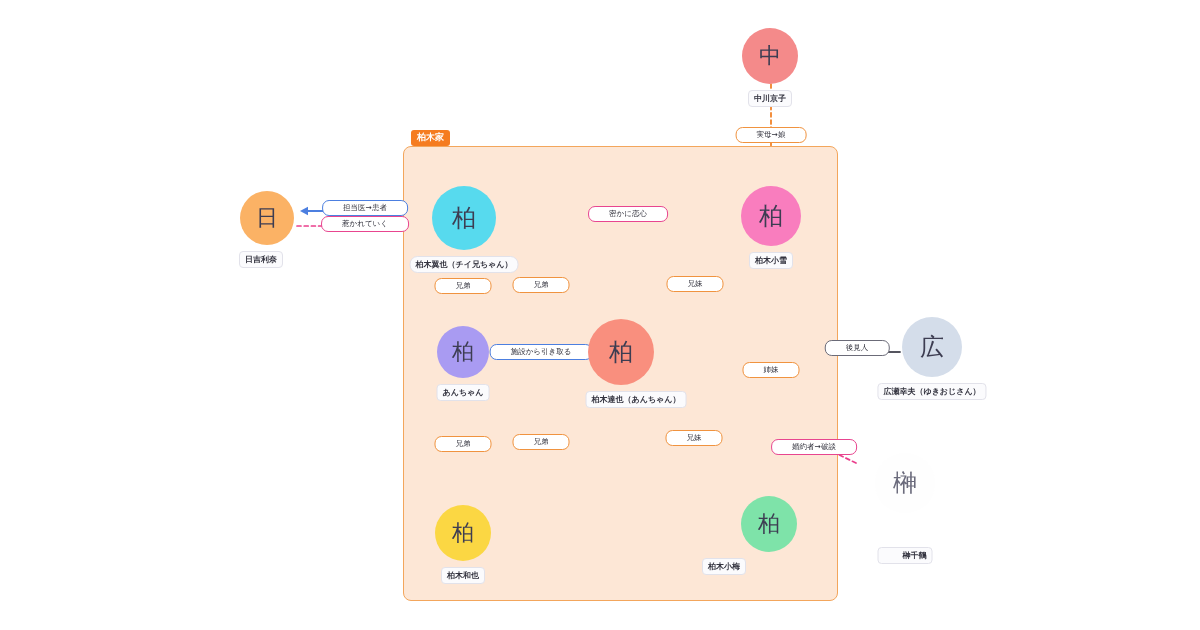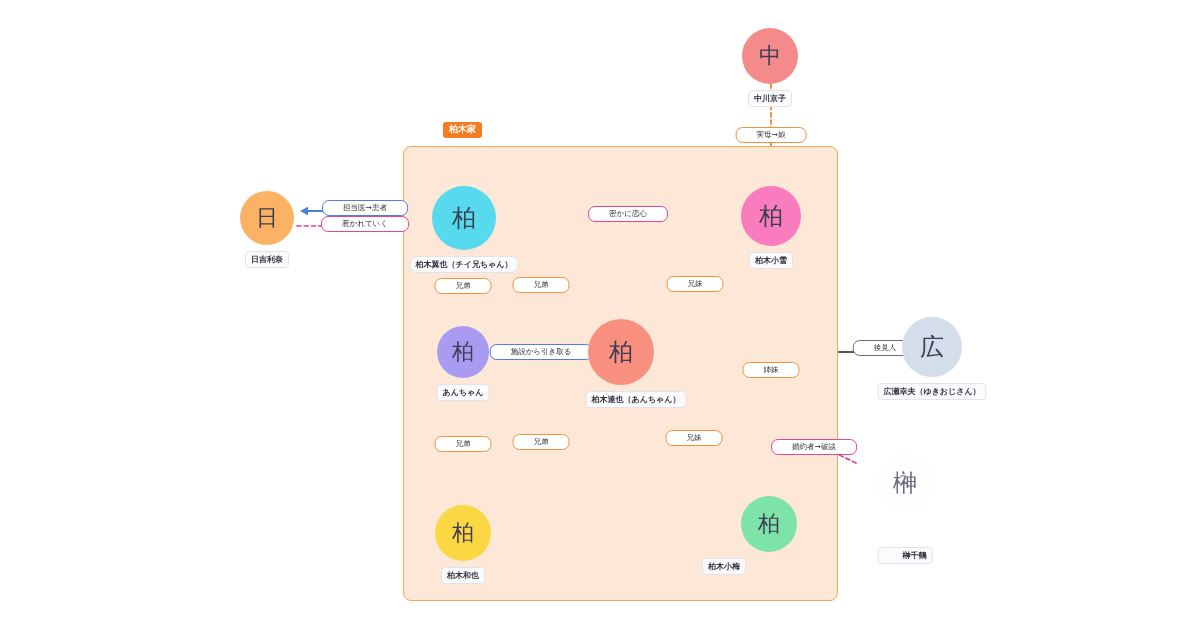--- a/index.html
+++ b/index.html
@@ -76,49 +76,49 @@
       <polygon points="744.8670491579344,495.95359767003185 736.4957886057941,492.60283704471425 742.802439075668,487.1761843148227" fill="#F07C1E"></polygon>
       <line x1="585" y1="352" x2="498.4" y2="352" stroke="#4C7FE0" stroke-width="1.9" stroke-linecap="round"></line>
       <polygon points="492,352 500,347.84 500,356.16" fill="#4C7FE0"></polygon>
       <line x1="900" y1="352" x2="658.4" y2="352" stroke="#55555f" stroke-width="1.9" stroke-linecap="round"></line>
       <polygon points="652,352 660,347.84 660,356.16" fill="#55555f"></polygon>
       <line x1="856" y1="463" x2="662.7643123655957" y2="369.7807738045085" stroke="#EA3F8C" stroke-width="1.7" stroke-linecap="round" stroke-dasharray="4,3.2"></line>
       <polygon points="657,367 666.012893429925,366.7291642179984 662.3978874840641,374.22277029327284" fill="#EA3F8C"></polygon>
     </svg>
   <div id="overlay" style="position:absolute;left:0;top:0;width:1200px;height:630px;">
       <div class="group-box" style="left: 403px; top: 146px; width: 435px; height: 455px; background: rgb(253, 231, 214); border-color: rgb(243, 166, 92);"></div>
-      <div class="group-tag" style="left: 411px; top: 122px; background: rgb(245, 124, 32); margin-left: 32px;">柏木家</div>
+      <div class="group-tag" style="left: 411px; top: 130px; background: rgb(245, 124, 32);">柏木家</div>
       <div class="elabel o" style="left: 771px; top: 135px;">実母→娘</div>
       <div class="elabel b" style="left: 365px; top: 208px;">担当医→患者</div>
       <div class="elabel p" style="left: 365px; top: 224px;">惹かれていく</div>
       <div class="elabel p" style="left: 628px; top: 214px;">密かに恋心</div>
       <div class="elabel o" style="left: 463px; top: 286px;">兄弟</div>
       <div class="elabel o" style="left: 541px; top: 285px;">兄弟</div>
       <div class="elabel o" style="left: 695px; top: 284px;">兄妹</div>
       <div class="elabel o" style="left: 771px; top: 370px;">姉妹</div>
       <div class="elabel o" style="left: 463px; top: 444px;">兄弟</div>
       <div class="elabel o" style="left: 541px; top: 442px;">兄弟</div>
       <div class="elabel o" style="left: 694px; top: 438px;">兄妹</div>
       <div class="elabel b" style="left: 541px; top: 352px;">施設から引き取る</div>
-      <div class="elabel g" style="left: 857px; top: 348px; margin-left: 28px;">後見人</div>
+      <div class="elabel g" style="left: 857px; top: 348px;">後見人</div>
       <div class="elabel p" style="left: 814px; top: 447px;">婚約者→破談</div>
       <div class="circle big" style="left: 432px; top: 186px; width: 64px; height: 64px; background: rgb(87, 218, 238);">柏</div>
       <div class="nlabel" style="left: 464px; top: 256px; border-radius: 8px;">柏木翼也（チイ兄ちゃん）</div>
       <div class="circle big" style="left: 741px; top: 186px; width: 60px; height: 60px; background: rgb(249, 125, 190);">柏</div>
       <div class="nlabel" style="left: 771px; top: 252px;">柏木小雪</div>
       <div class="circle sm" style="left: 437px; top: 326px; width: 52px; height: 52px; background: rgb(169, 155, 242);">柏</div>
       <div class="nlabel" style="left: 463px; top: 384px;">あんちゃん</div>
       <div class="circle big" style="left: 588px; top: 319px; width: 66px; height: 66px; background: rgb(249, 143, 126);">柏</div>
       <div class="nlabel" style="left: 636px; top: 391px;">柏木達也（あんちゃん）</div>
       <div class="circle sm" style="left: 435px; top: 505px; width: 56px; height: 56px; background: rgb(251, 215, 67);">柏</div>
       <div class="nlabel" style="left: 463px; top: 567px;">柏木和也</div>
       <div class="circle sm" style="left: 741px; top: 496px; width: 56px; height: 56px; background: rgb(126, 227, 169);">柏</div>
       <div class="nlabel" style="left: 724px; top: 558px;">柏木小梅</div>
       <div class="circle sm" style="left: 240px; top: 191px; width: 54px; height: 54px; background: rgb(251, 178, 101);">日</div>
-      <div class="nlabel" style="left: 267px; top: 251px;">日吉利奈</div>
+      <div class="nlabel" style="left: 261px; top: 251px;">日吉利奈</div>
       <div class="circle sm" style="left: 742px; top: 28px; width: 56px; height: 56px; background: rgb(244, 138, 138);">中</div>
       <div class="nlabel" style="left: 770px; top: 90px;">中川京子</div>
       <div class="circle big" style="left: 902px; top: 317px; width: 60px; height: 60px; background: rgb(212, 221, 234);">広</div>
       <div class="nlabel" style="left: 932px; top: 383px;">広瀬幸夫（ゆきおじさん）</div>
       <div class="circle big" style="left: 875px; top: 453px; width: 60px; height: 60px; background: rgb(254, 254, 254); color: rgb(107, 107, 124);">榊</div>
       <div class="nlabel" style="left: 905px; top: 547px; padding-left: 24px;">榊千鶴</div>
     </div>
 </div>
 
 </body></html>

